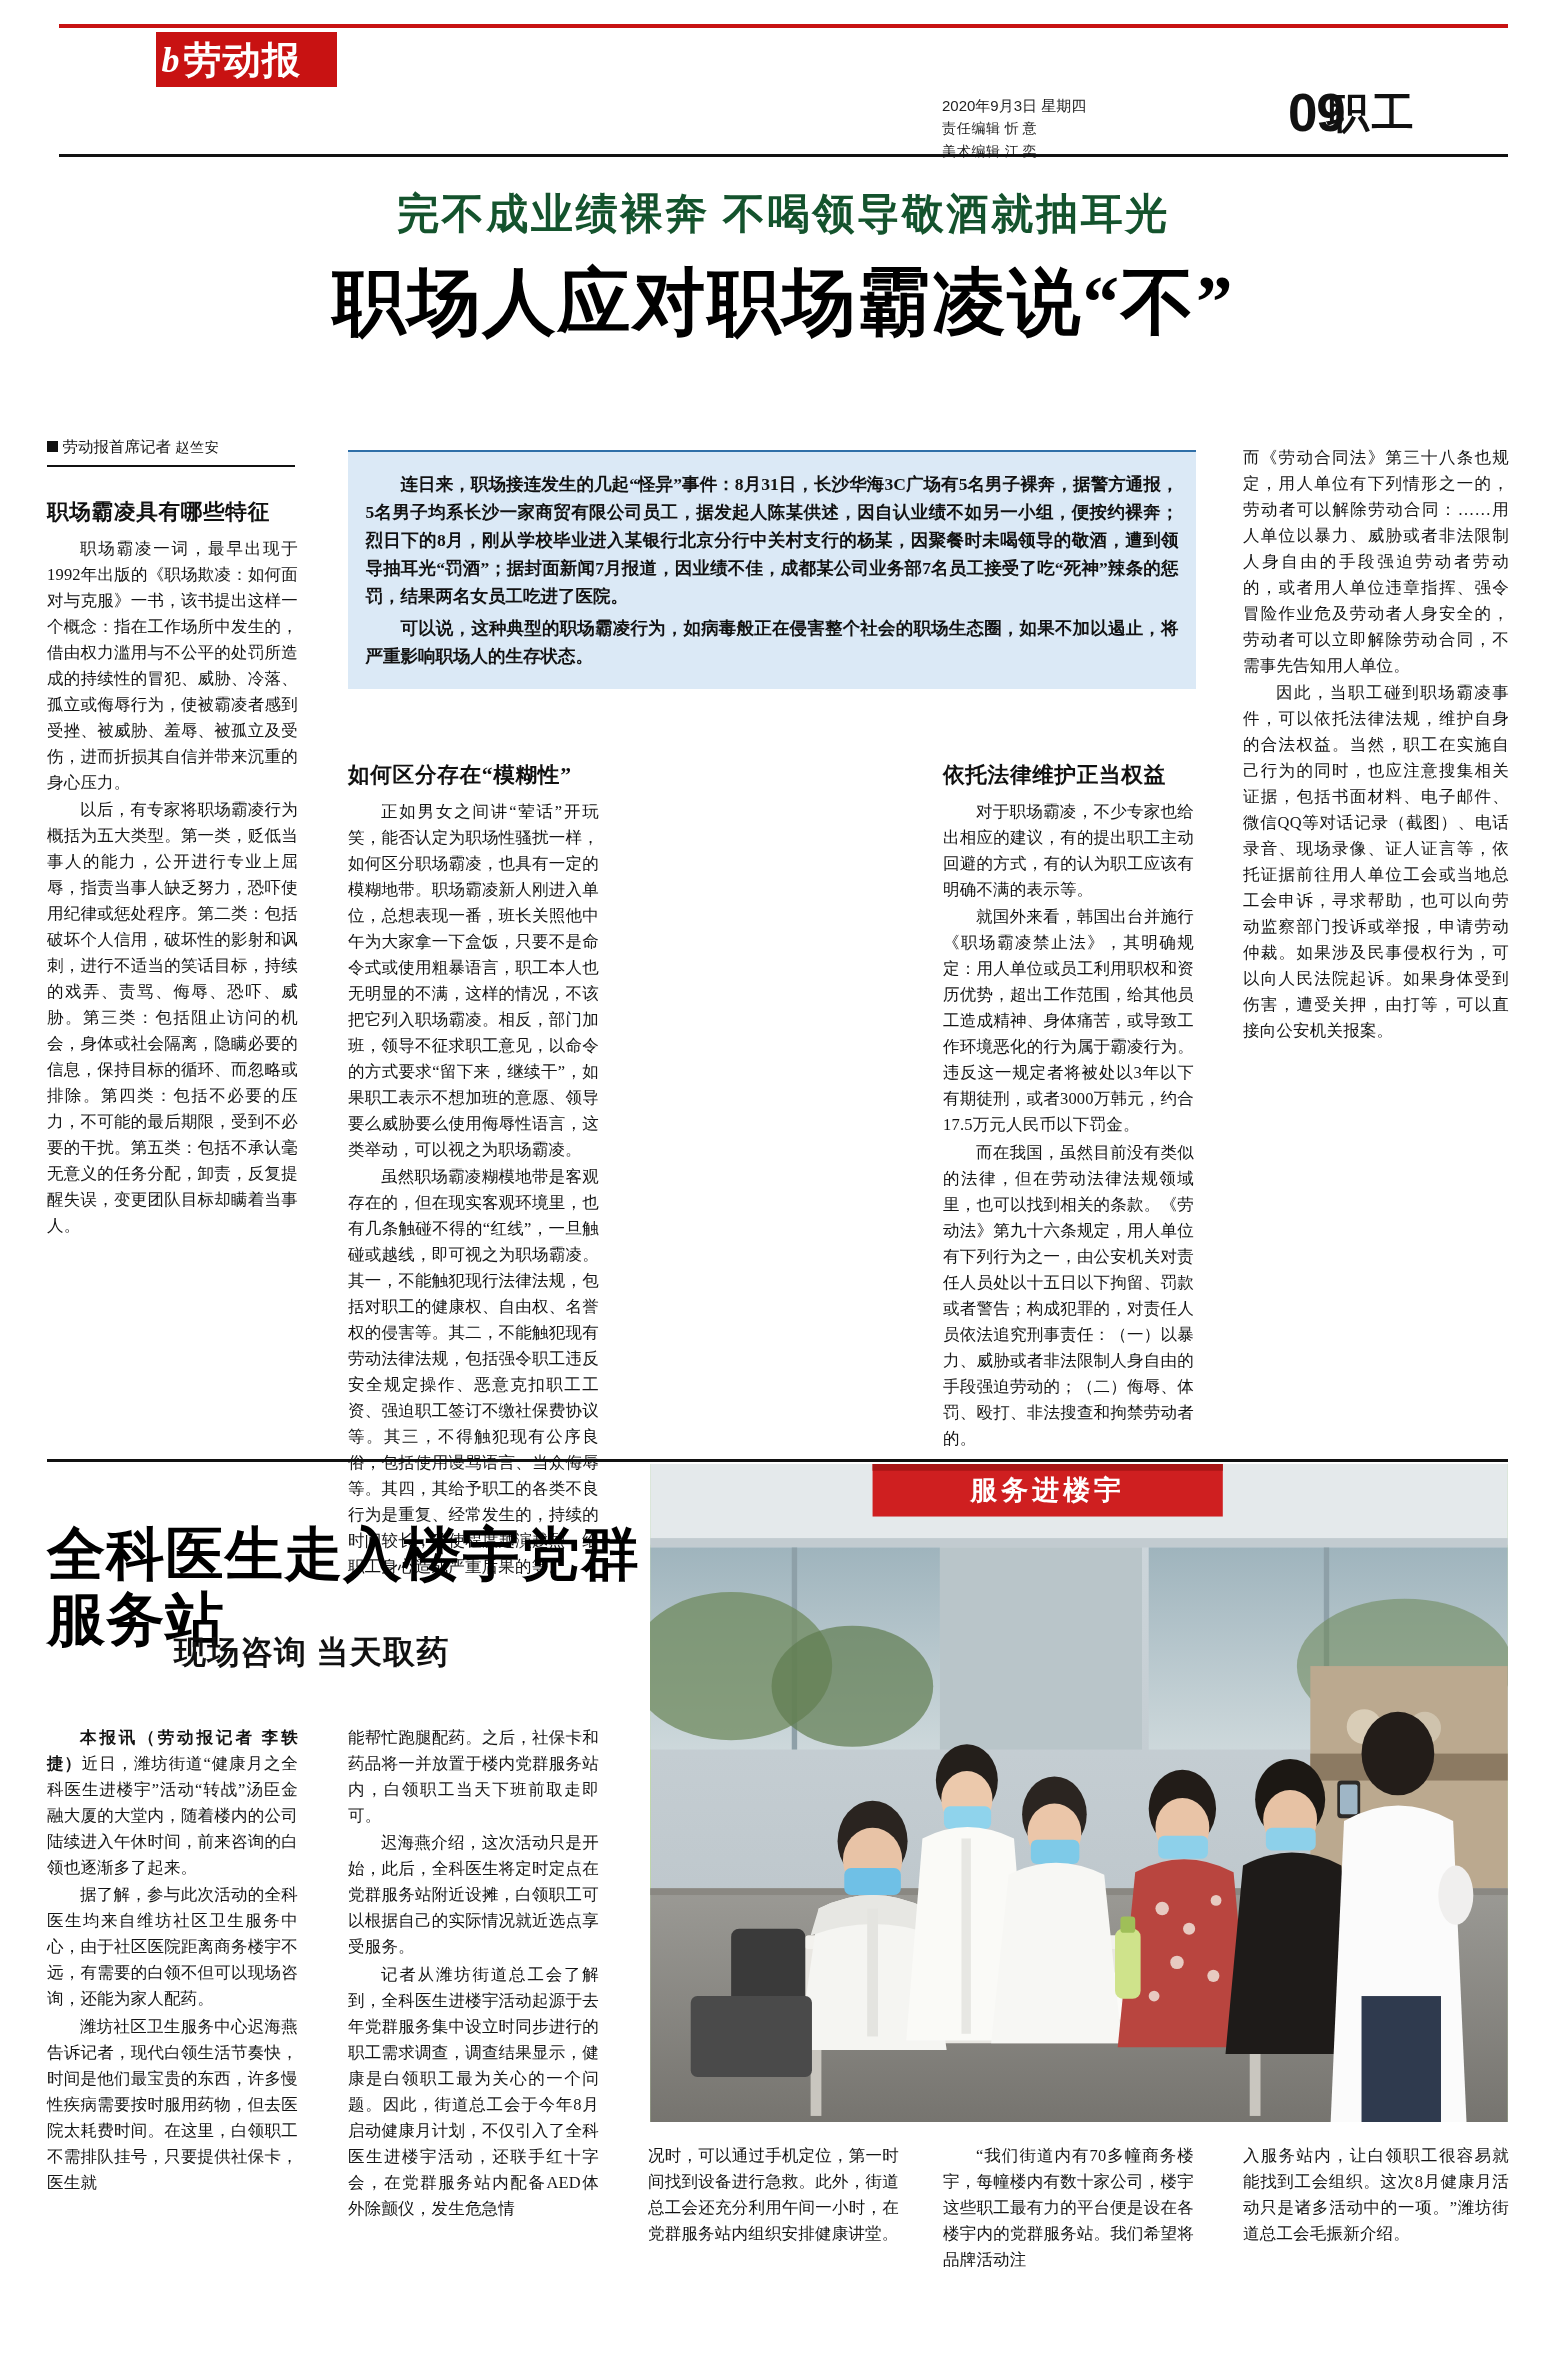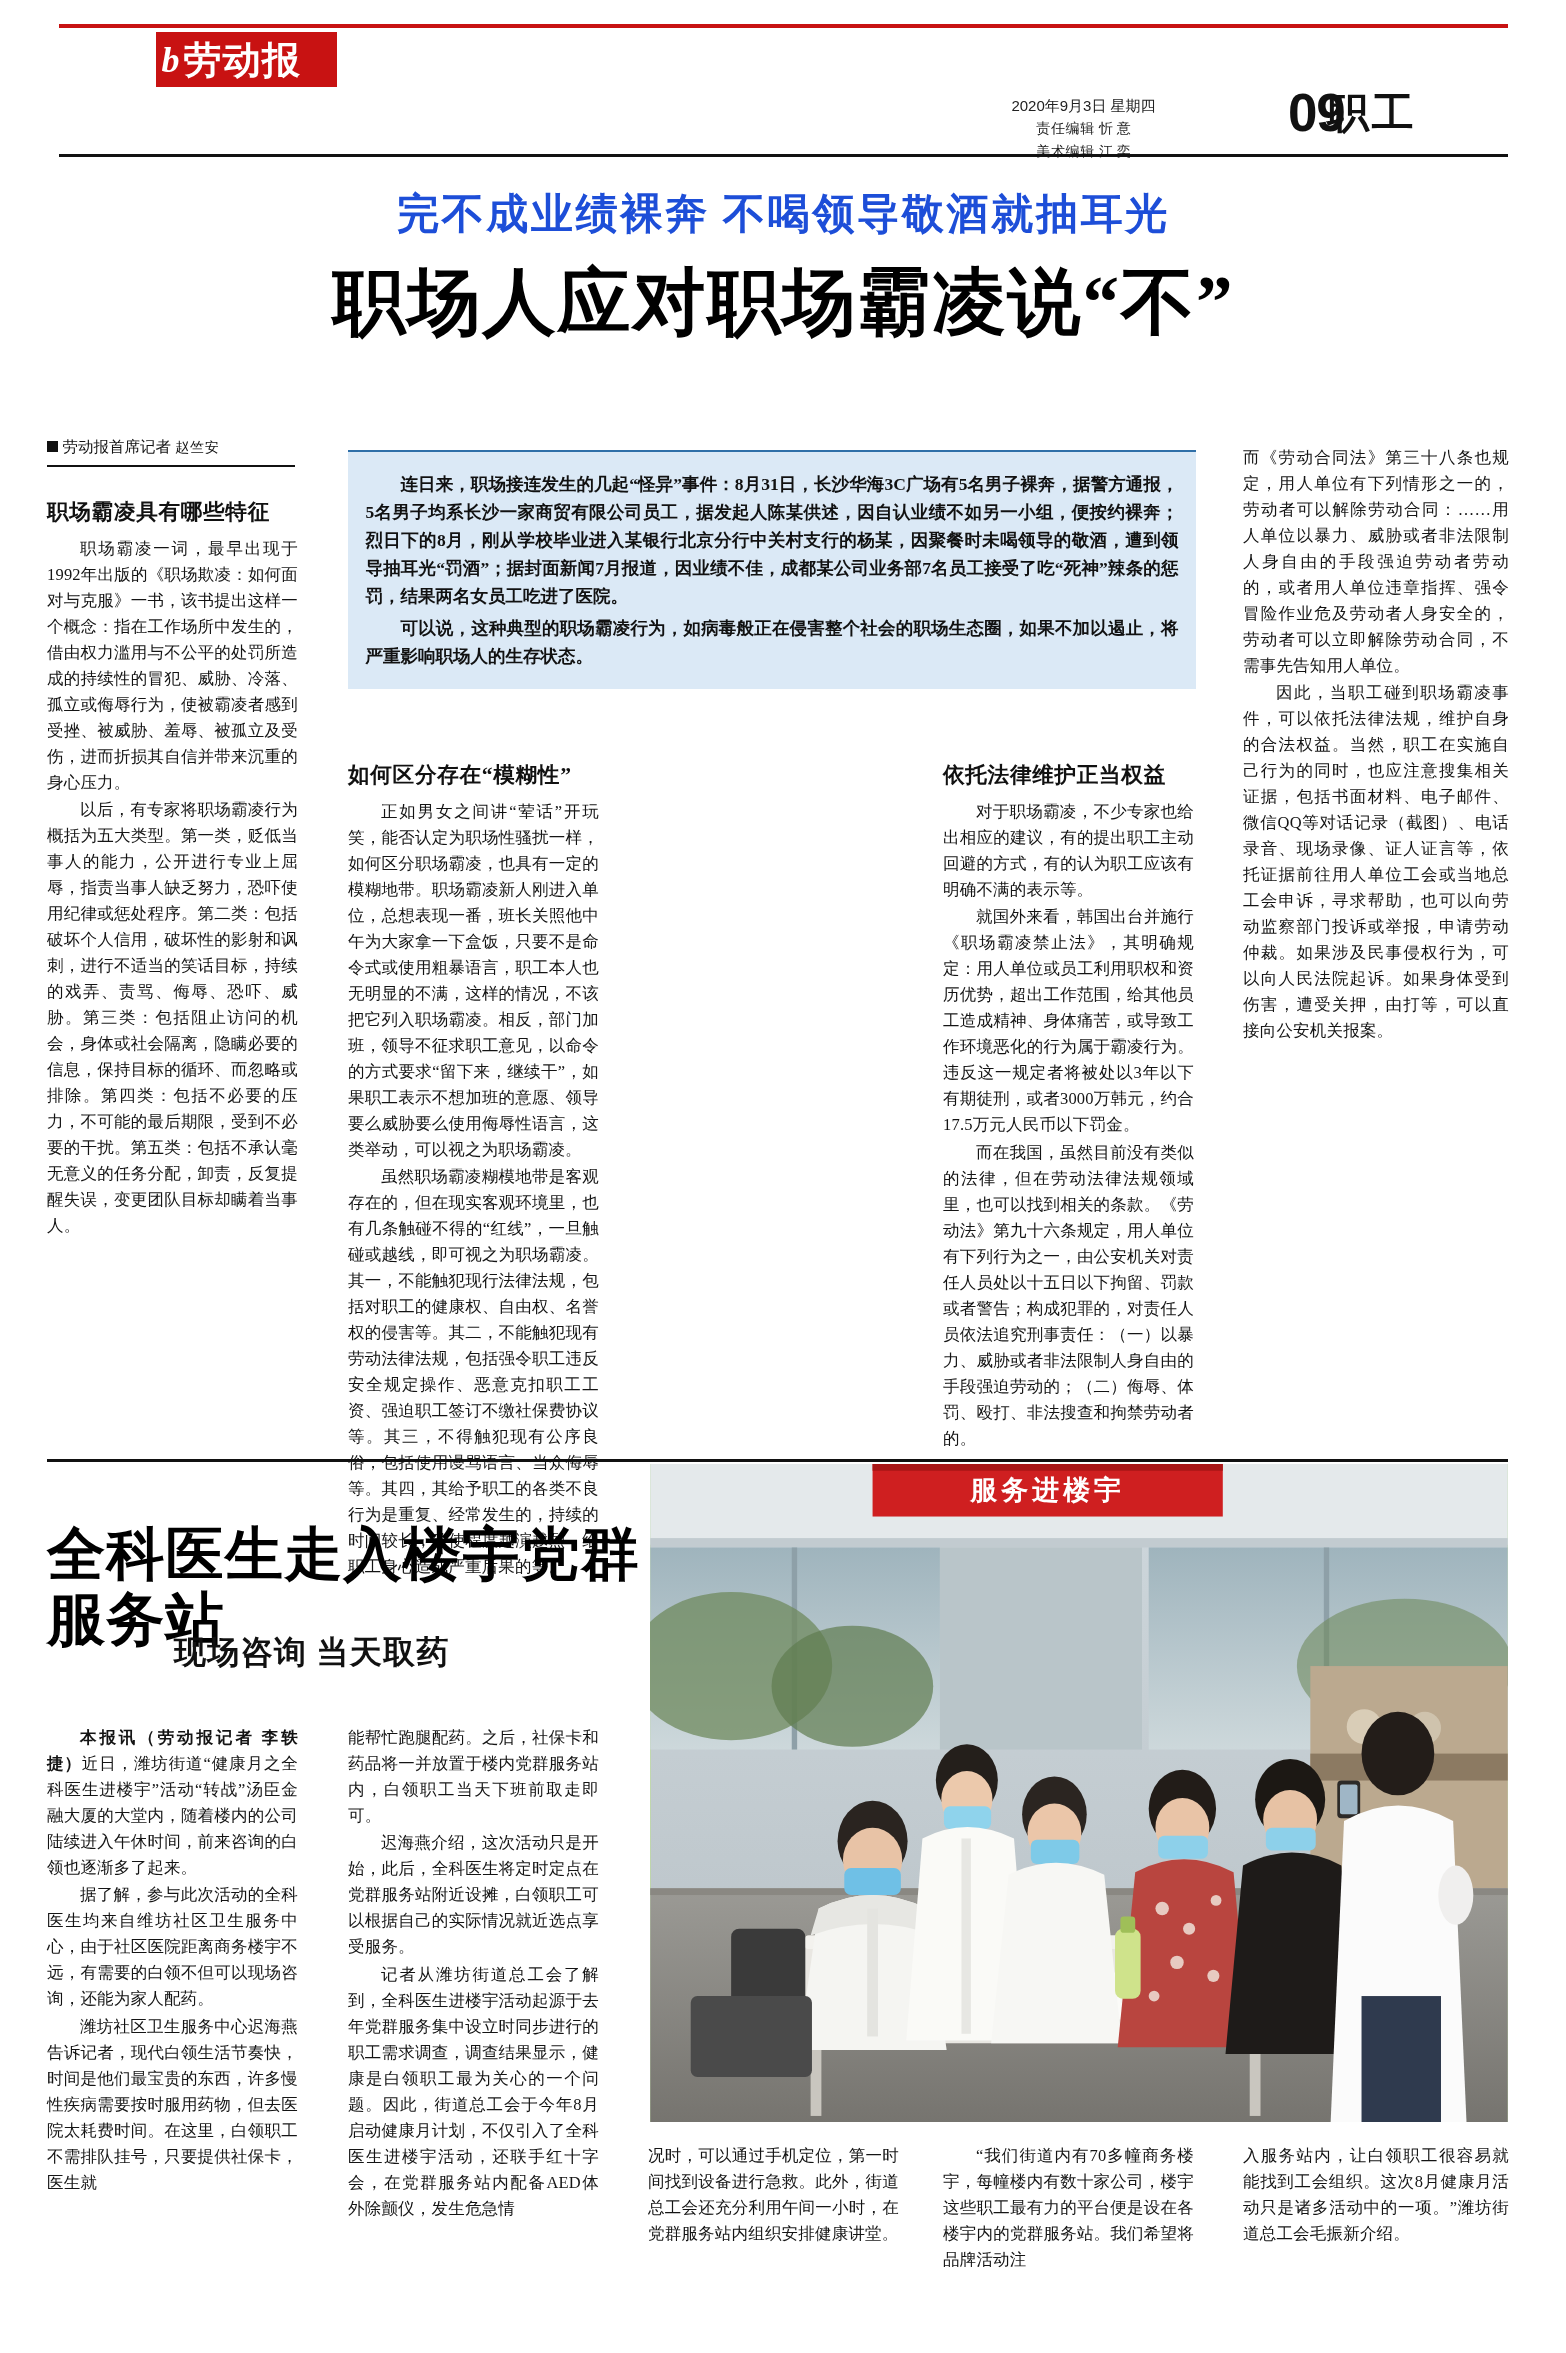--- a/index.html
+++ b/index.html
@@ -60,21 +60,21 @@
     font-family: "Liberation Serif", serif;
     font-size: 38px;
     font-weight: bold;
     letter-spacing: 1.3px;
     line-height: 1;
   }
   .mast-meta {
     position: absolute;
     top: 94px; left: 942px;
     width: 283px;
-    text-align: center;
+    text-align: left;
     font-family: "Liberation Sans", sans-serif;
     font-size: 14px;
     line-height: 23px;
     color: #222;
   }
   .mast-meta .row span.lbl { letter-spacing: 0.7px; }
   .mast-meta .date { font-size: 15px; }
   .mast-pagenum {
     position: absolute;
     top: 86px; left: 1288px;
@@ -106,21 +106,21 @@
     position: absolute;
     top: 189px; left: 59px;
     width: 1449px;
     text-align: center;
   }
   .kicker {
     font-size: 42px;
     font-weight: bold;
     letter-spacing: 2.7px;
     line-height: 1.2;
-    color: #1d4ed8;
+    color: #14532d;
   }
   .maintitle {
     margin-top: 23px;
     font-size: 73px;
     font-weight: bold;
     letter-spacing: 2px;
     line-height: 1.12;
     color: #000;
   }
 

